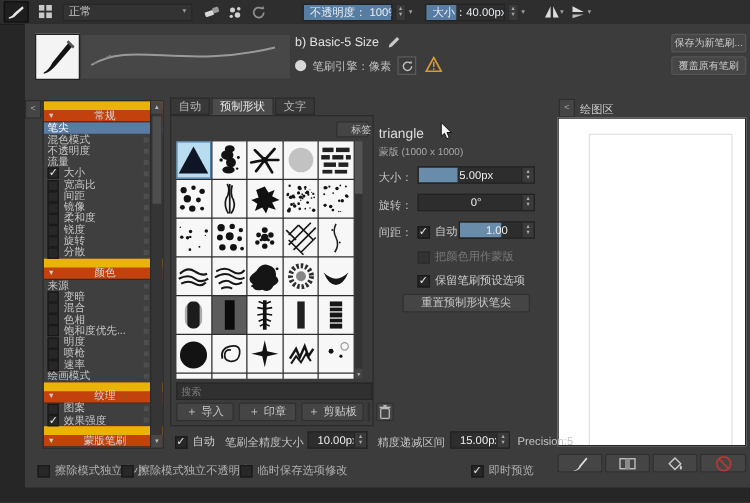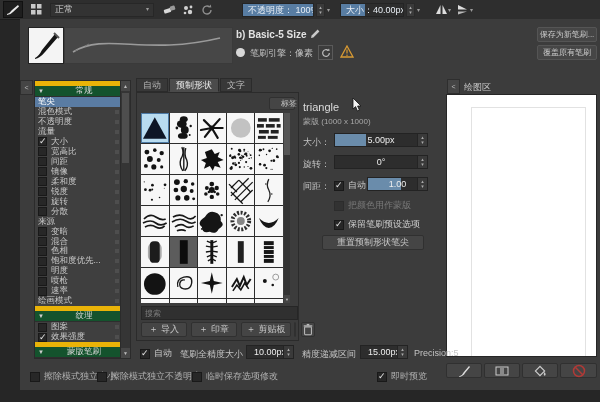--- a/index.html
+++ b/index.html
@@ -37,21 +37,21 @@
       display:inline-block;flex:none;box-sizing:content-box}
   .cb.on:after{content:"\2713";position:absolute;left:0px;top:-2px;font-size:9px;color:#e6e6e6}
   .cb.dis{opacity:.45}
   .cbrow{position:absolute;display:flex;align-items:center;gap:4px}
 
   
   #optlist{position:absolute;left:14px;top:61px;width:97px;height:279px;background:#3f3f3f;
            border:1px solid #2b2b2b;box-sizing:border-box;display:flex;flex-direction:column;overflow:hidden}
   .orow{flex:1;display:flex;align-items:center;padding:0 2px 0 3px;font-size:8.5px;color:#c8c8c8;min-height:0}
   .orow .olab{white-space:nowrap;overflow:hidden}
-  .ohead{background:#14532d;border-top:5px solid #eab308;border-bottom:1px solid #2e2e2e;color:#d6d6d6}
+  .ohead{background:#c2410c;border-top:7px solid #eab308;border-bottom:1px solid #2e2e2e;color:#d6d6d6}
   .ohead .oc{font-size:6px;margin-right:6px;color:#cfcfcf}
   .ohead .ohl{flex:1;text-align:center;margin-right:10px}
   .osel{background:#5a7ca3;color:#ffffff}
   .orow .cb{width:7px;height:7px;margin-right:4px}
   .rdot{width:4px;height:4px;background:#4e4e4e;margin-left:auto;margin-right:9px;flex:none}
   #optsb{position:absolute;right:0;top:0;bottom:0;width:9px;background:#353535;border-left:1px solid #2b2b2b}
   #optsb .sba{position:absolute;left:0;right:0;height:10px;background:#474747;color:#bbb;font-size:5px;
               display:flex;align-items:center;justify-content:center}
   #optsb .sbt{position:absolute;left:1px;right:1px;top:12px;height:70px;background:#4e4e4e}
 
@@ -177,21 +177,21 @@
         <path d="M6 30 Q10 28 13 22 L26 6 L29 9 L16 24 Q11 30 6 31 Z" fill="#141414"></path>
         <path d="M25 5 L30 10" stroke="#555" stroke-width="2"></path>
       </svg>
   </div>
   <div class="abs" style="left:44px;top:8px;width:167px;height:35px;background:#474747;border:1px solid #3a3a3a">
     <svg width="165" height="33" viewBox="0 0 165 33">
         <path d="M8 24 C40 4 80 28 155 10" fill="none" stroke="#9a9a9a" stroke-width="1.6"></path>
         <path d="M10 23 l3 -1 M20 18 l4 -2" stroke="#7b7b7b" stroke-width="1"></path>
       </svg>
   </div>
-  <div class="abs" style="left:216px;top:10px;font-size:10px;font-weight:bold;color:#e2e2e2">b) Basic-5 Size</div>
+  <div class="abs" style="left:216px;top:10px;font-size:10px;font-weight:normal;color:#e2e2e2">b) Basic-5 Size</div>
   <div class="abs" style="left:290px;top:9px">
     <svg width="11" height="11" viewBox="0 0 11 11">
         <path d="M1 10 L1.6 7.6 L7.6 1.6 L9.4 3.4 L3.4 9.4 Z" fill="#c9c9c9"></path>
       </svg>
   </div>
   <div class="abs" style="left:216px;top:29px;width:9px;height:9px;border-radius:50%;background:#d8d8d8"></div>
   <div class="abs" style="left:230px;top:28px;color:#c0c0c0">笔刷引擎：像素</div>
   <div class="abs" style="left:298px;top:26px;width:13px;height:13px;border:1px solid #5a5a5a;display:flex;align-items:center;justify-content:center">
     <svg width="10" height="10" viewBox="0 0 12 12">
         <path d="M10 6 a4 4 0 1 1 -1.4-3" fill="none" stroke="#c0c0c0" stroke-width="1.4"></path>
@@ -263,20 +263,24 @@
         </div>
         <div class="orow">
           <span class="cb"></span>
           <span class="olab">旋转</span>
           <span class="rdot"></span>
         </div>
         <div class="orow">
           <span class="cb"></span>
           <span class="olab">分散</span>
           <span class="rdot"></span>
+        </div>
+        <div class="orow ohead">
+          <span class="oc">▼</span>
+          <span class="ohl">颜色</span>
         </div>
         <div class="orow">
           <span class="olab">来源</span>
           <span class="rdot"></span>
         </div>
         <div class="orow">
           <span class="cb"></span>
           <span class="olab">变暗</span>
           <span class="rdot"></span>
         </div>

